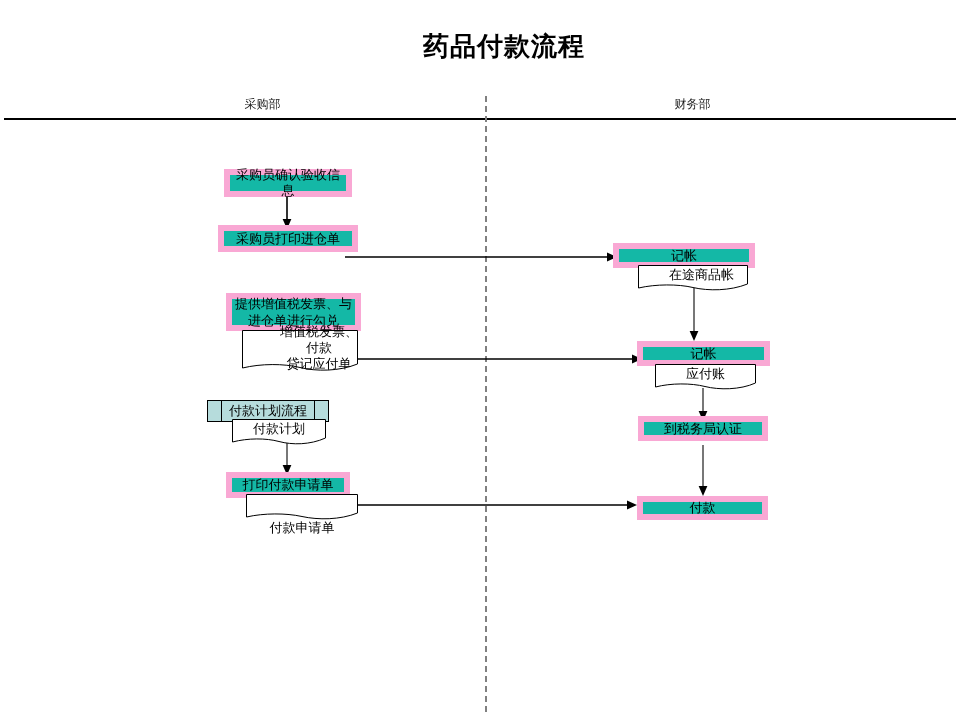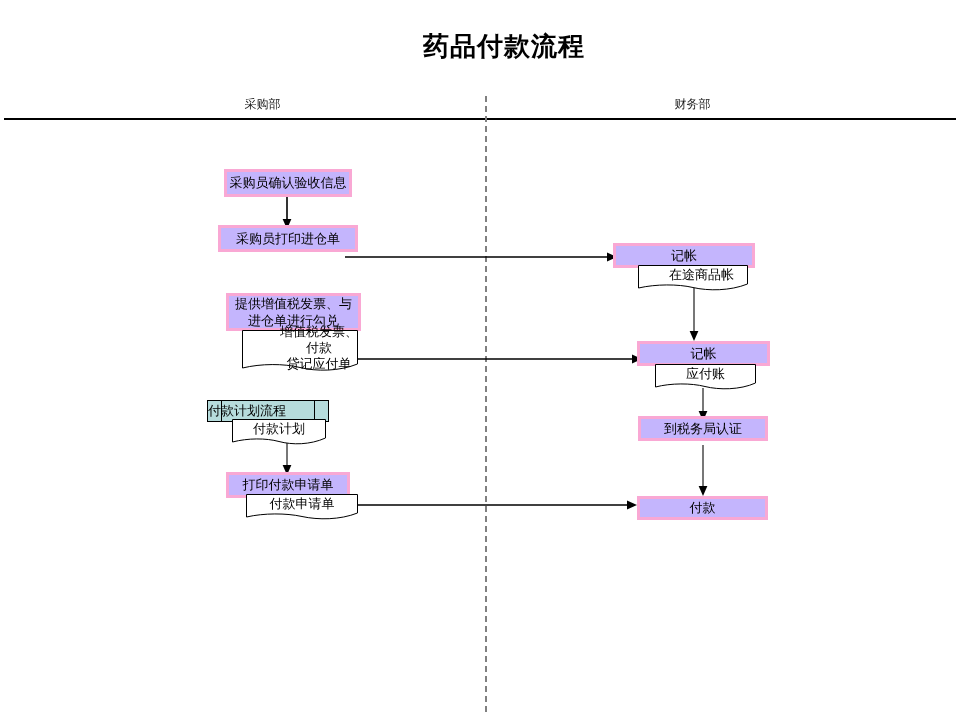--- a/index.html
+++ b/index.html
@@ -55,41 +55,41 @@
     left: 485px;
     top: 96px;
     width: 0;
     height: 616px;
     border-left: 2px dashed #808080;
   }
   
   .node {
     position: absolute;
     box-sizing: border-box;
-    background: #c4b5fd;
-    border: 3px solid #f9a8d4;
+    background: #14b8a6;
+    border: 6px solid #f9a8d4;
     display: flex;
     align-items: center;
     justify-content: center;
     text-align: center;
     font-size: 13px;
     line-height: 16px;
     color: #000000;
     white-space: pre-line;
     z-index: 5;
   }
   
   .subproc {
     position: absolute;
     box-sizing: border-box;
     background: #b6dcdc;
     border: 1px solid #000000;
     display: flex;
     align-items: center;
-    justify-content: flex-start;
+    justify-content: center;
     text-align: center;
     font-size: 13px;
     line-height: 16px;
     color: #000000;
     z-index: 5;
   }
   .subproc::before,
   .subproc::after {
     content: "";
     position: absolute;
@@ -227,21 +227,21 @@
     </svg>
     <div class="doc-label" style="height:20px;">付款计划</div>
   </div>
 
   <div class="node" style="left:226px; top:472px; width:124px; height:26px;">打印付款申请单</div>
 
   <div class="doc" style="left:246px; top:494px; width:112px; height:26px;">
     <svg width="112" height="26" viewBox="0 0 112 26">
       <path d="M0.5,0.5 H111.5 V19 C94,26 72,26 56,22.5 C40,19 18,19 0.5,23 Z" fill="#ffffff" stroke="#000000" stroke-width="1"></path>
     </svg>
-    <div class="doc-label" style="height:20px;">付款申请单</div>
+    <div class="doc-label" style="height:20px;margin-top:24px;">付款申请单</div>
   </div>
 
   <div class="node" style="left:613px; top:243px; width:142px; height:25px;">记帐</div>
 
   <div class="doc" style="left:638px; top:265px; width:127px; height:26px;">
     <svg width="110" height="26" viewBox="0 0 110 26">
       <path d="M0.5,0.5 H109.5 V19 C92,26 70,26 55,22.5 C40,19 18,19 0.5,23 Z" fill="#ffffff" stroke="#000000" stroke-width="1"></path>
     </svg>
     <div class="doc-label" style="height:20px;">在途商品帐</div>
   </div>

